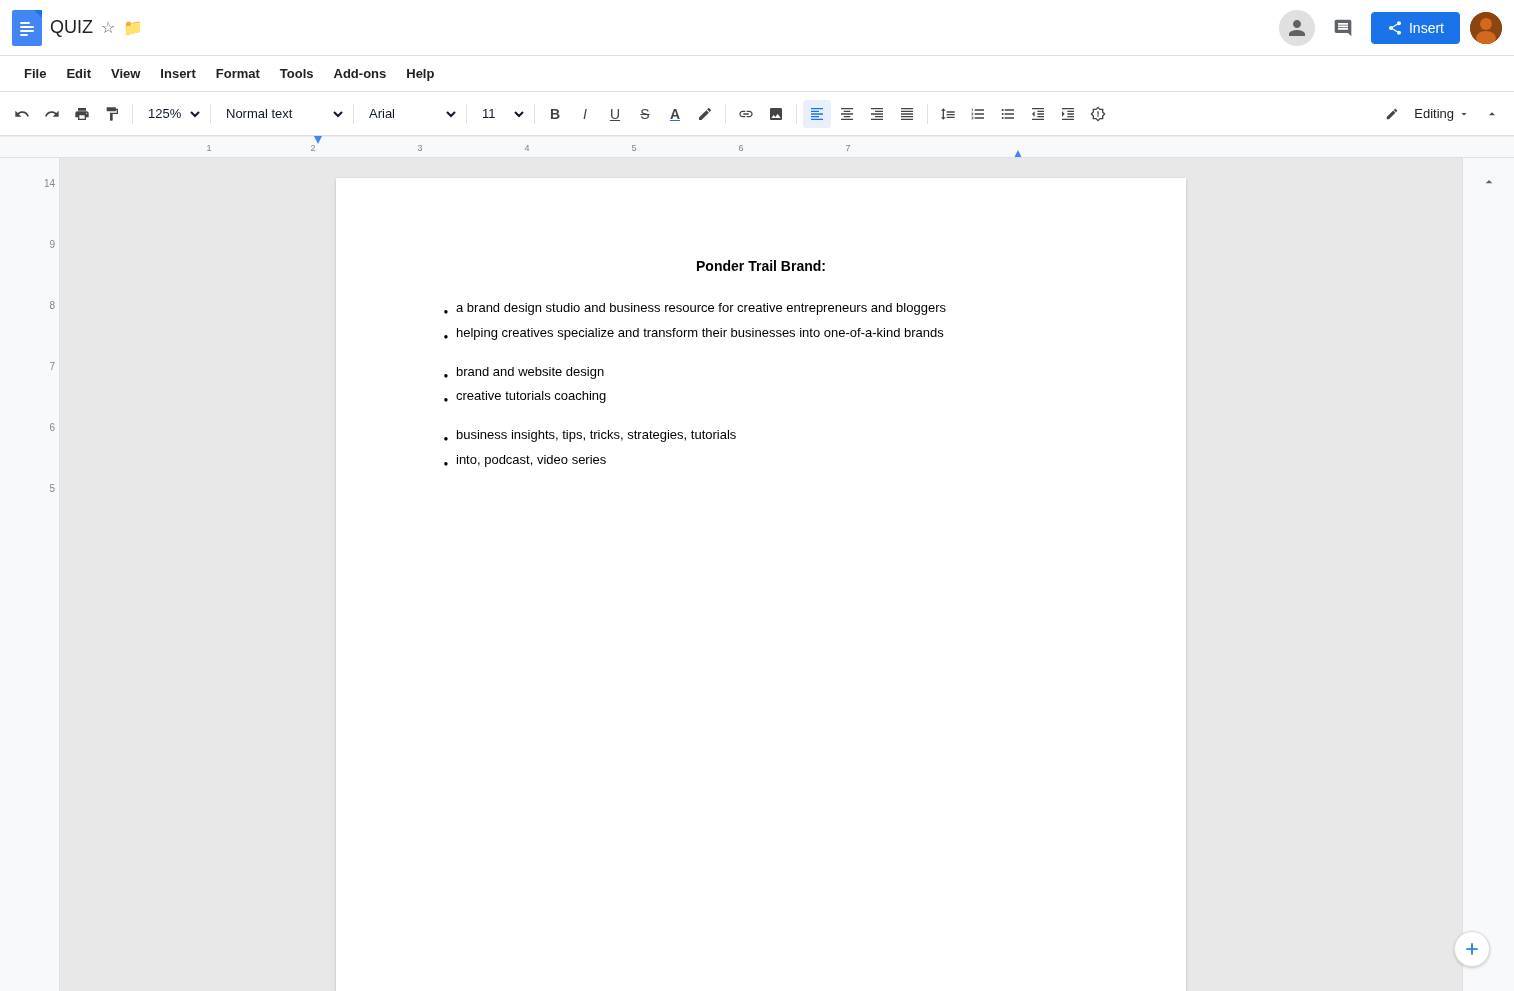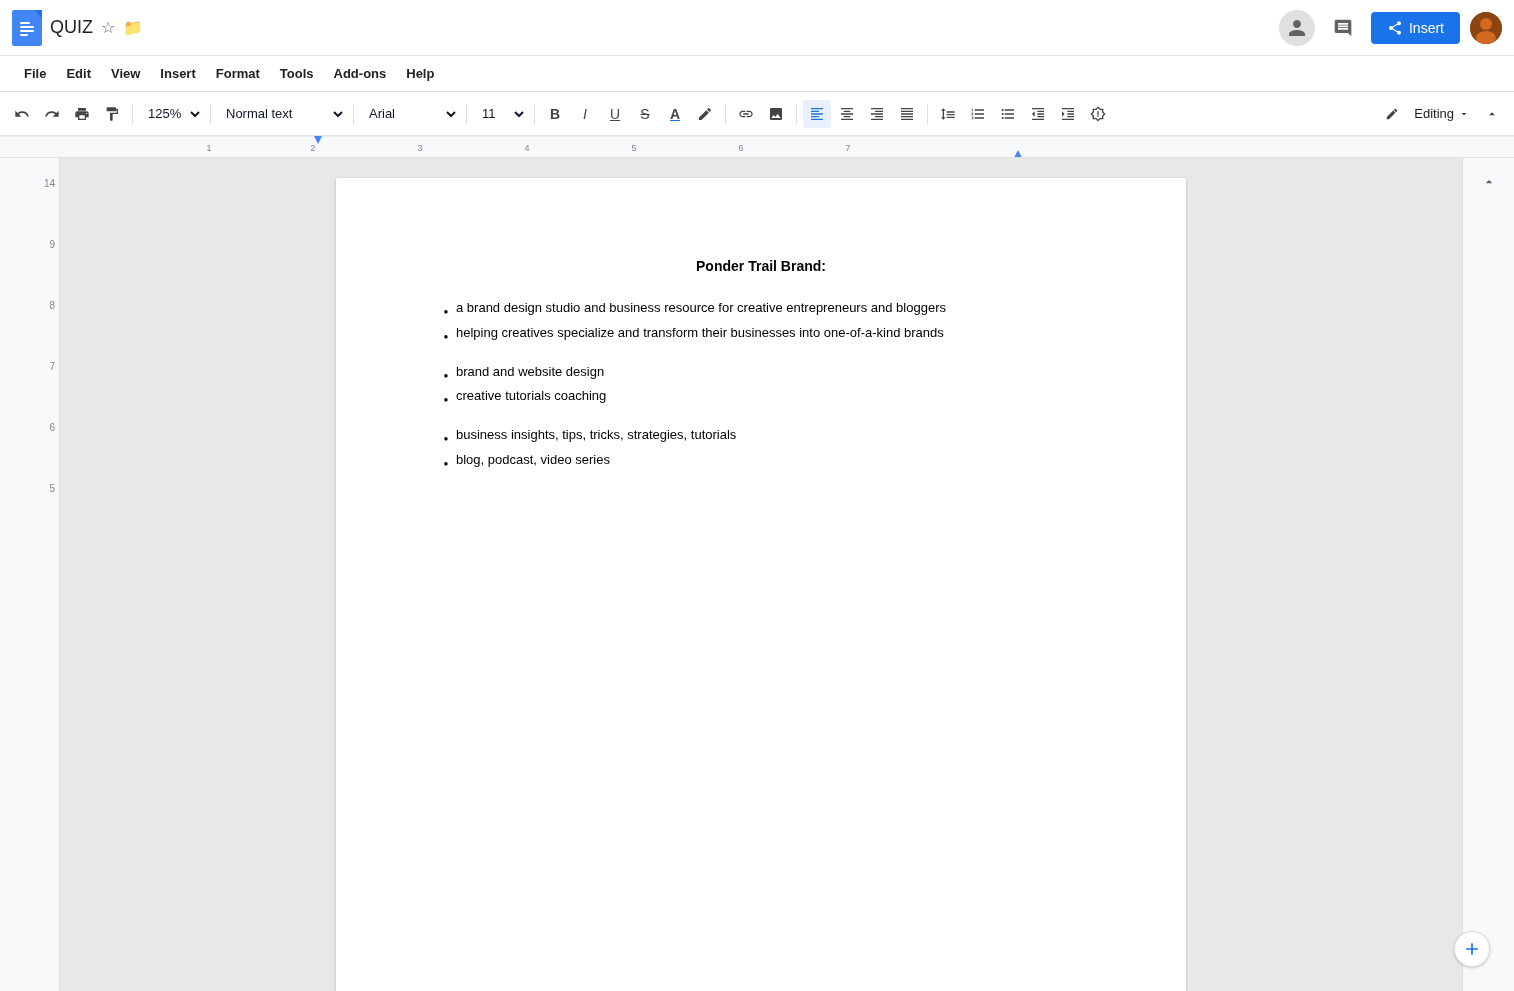--- a/index.html
+++ b/index.html
@@ -499,21 +499,21 @@
         </div>
       </div>
 
       <div class="bullet-group">
         <div class="bullet-item">
           <span class="bullet-dot"></span>
           <span>business insights, tips, tricks, strategies, tutorials</span>
         </div>
         <div class="bullet-item">
           <span class="bullet-dot"></span>
-          <span>blog, podcast, video series</span>
+          <span>into, podcast, video series</span>
         </div>
       </div>
 
     </div>
   </div>
 
   <div class="right-panel">
     <button class="right-btn">
       <svg width="16" height="16" viewBox="0 0 24 24" fill="#5f6368">
           <path d="M7 14l5-5 5 5z"></path>

